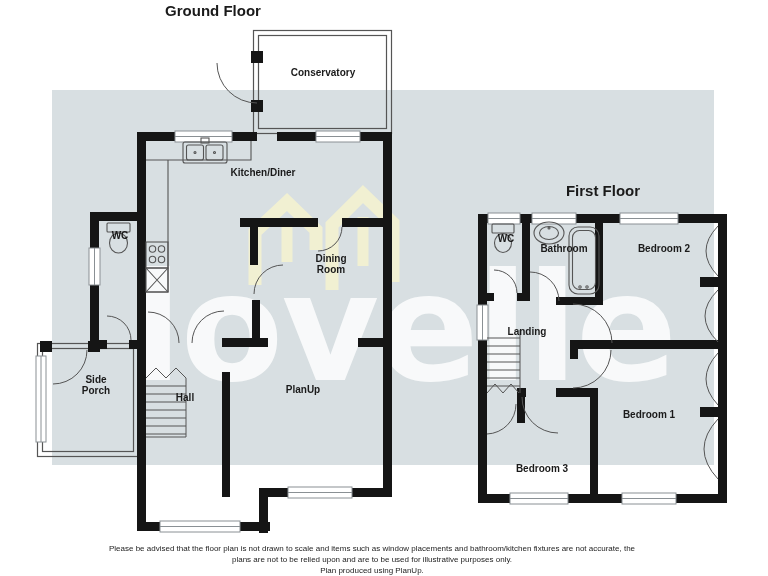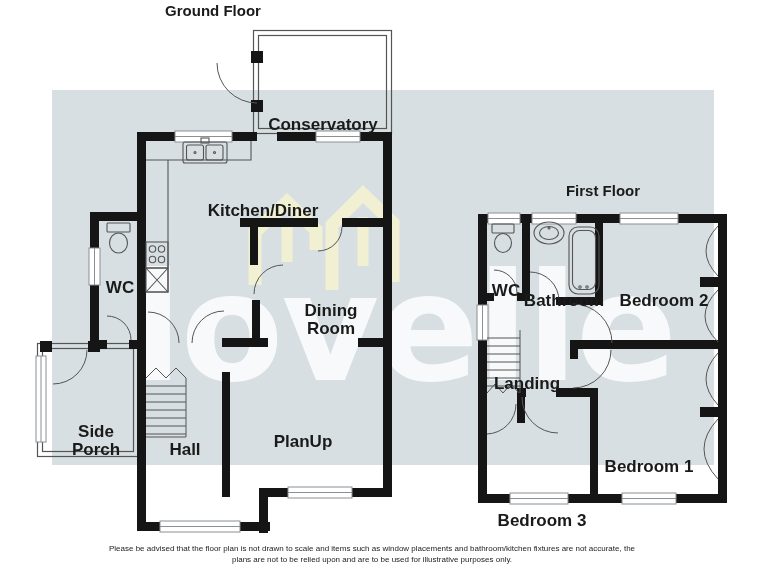--- a/index.html
+++ b/index.html
@@ -4,22 +4,22 @@
 <style>
   html,body{margin:0;padding:0;}
   body{width:768px;height:576px;position:relative;background:#ffffff;overflow:hidden;
        font-family:"Liberation Sans", sans-serif;}
   .band{position:absolute;left:52px;top:90px;width:662px;height:375px;background:#d8dfe2;}
   .wm{position:absolute;left:131px;top:253px;font-family:"DejaVu Sans", sans-serif;
       font-weight:bold;font-size:150px;line-height:1;color:rgba(255,255,255,0.82);
       letter-spacing:-2px;}
   .logo{position:absolute;left:0;top:0;}
   svg.plan{position:absolute;left:0;top:0;}
-  .label{position:absolute;transform:translateX(-50%);font-size:17px;font-weight:bold;
-         color:#1a1a1a;text-align:center;white-space:nowrap;line-height:1.05;margin-top:48px;}
+  .label{position:absolute;transform:translateX(-50%);font-size:10px;font-weight:bold;
+         color:#1a1a1a;text-align:center;white-space:nowrap;line-height:1.05;}
   .label.wrap{white-space:normal;}
   .title{position:absolute;transform:translateX(-50%);font-size:15px;font-weight:bold;
          color:#1a1a1a;white-space:nowrap;}
   .disclaimer{position:absolute;left:0;top:543px;width:744px;text-align:center;
               font-size:8px;line-height:11px;color:#1c1c1c;}
 </style>
 </head>
 <body>
 
 <div class="band"></div>
@@ -186,30 +186,31 @@
     <path d="M 718 290 Q 692 316 718 342"></path>
     <path d="M 718 353 Q 694 379 718 405"></path>
     <path d="M 718 419 Q 690 449 718 479"></path>
   </g>
 </svg>
 
 <div class="title" style="left:213px;top:2px;text-align:right;">Ground Floor</div>
 <div class="title" style="left:603px;top:182px;">First Floor</div>
 
 <div class="label" style="left:323px;top:68px;">Conservatory</div>
-<div class="label" style="left:263px;top:154px;">Kitchen/Diner</div>
+<div class="label" style="left:263px;top:168px;">Kitchen/Diner</div>
 <div class="label" style="left:120px;top:231px;">WC</div>
 <div class="label wrap" style="left:331px;top:254px;width:58px;">Dining Room</div>
 <div class="label wrap" style="left:96px;top:375px;width:50px;">Side Porch</div>
 <div class="label" style="left:185px;top:393px;">Hall</div>
 <div class="label" style="left:303px;top:385px;">PlanUp</div>
 
 <div class="label" style="left:506px;top:234px;">WC</div>
 <div class="label" style="left:564px;top:244px;">Bathroom</div>
 <div class="label" style="left:664px;top:244px;">Bedroom 2</div>
 <div class="label" style="left:527px;top:327px;">Landing</div>
 <div class="label" style="left:649px;top:410px;">Bedroom 1</div>
 <div class="label" style="left:542px;top:464px;">Bedroom 3</div>
 
 <div class="disclaimer">
   <div>Please be advised that the floor plan is not drawn to scale and items such as window placements and bathroom/kitchen fixtures are not accurate, the</div>
   <div>plans are not to be relied upon and are to be used for illustrative purposes only.</div>
+  <div>Plan produced using PlanUp.</div>
 </div>
 
 </body></html>

